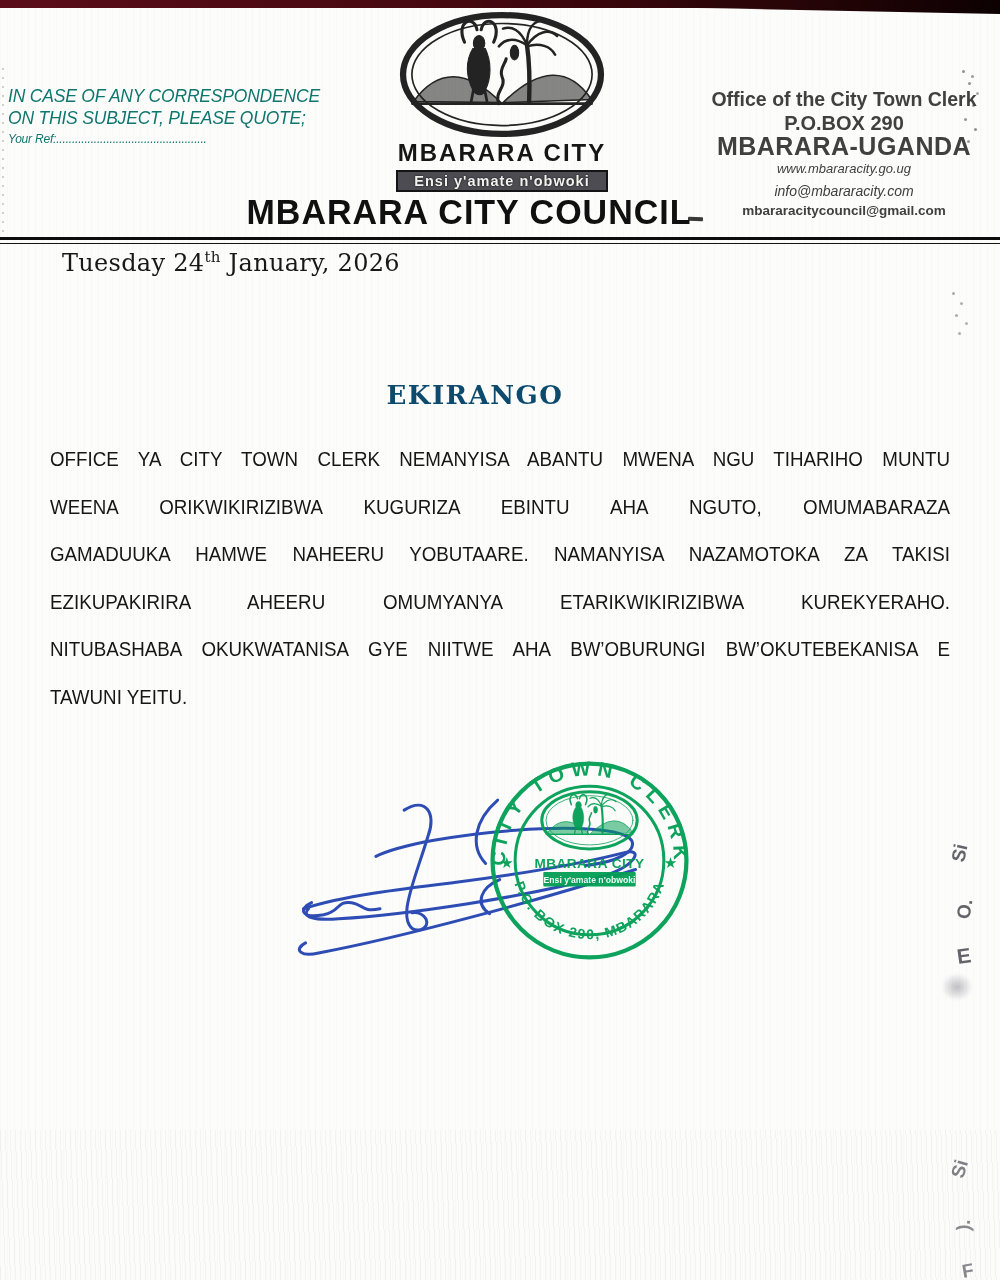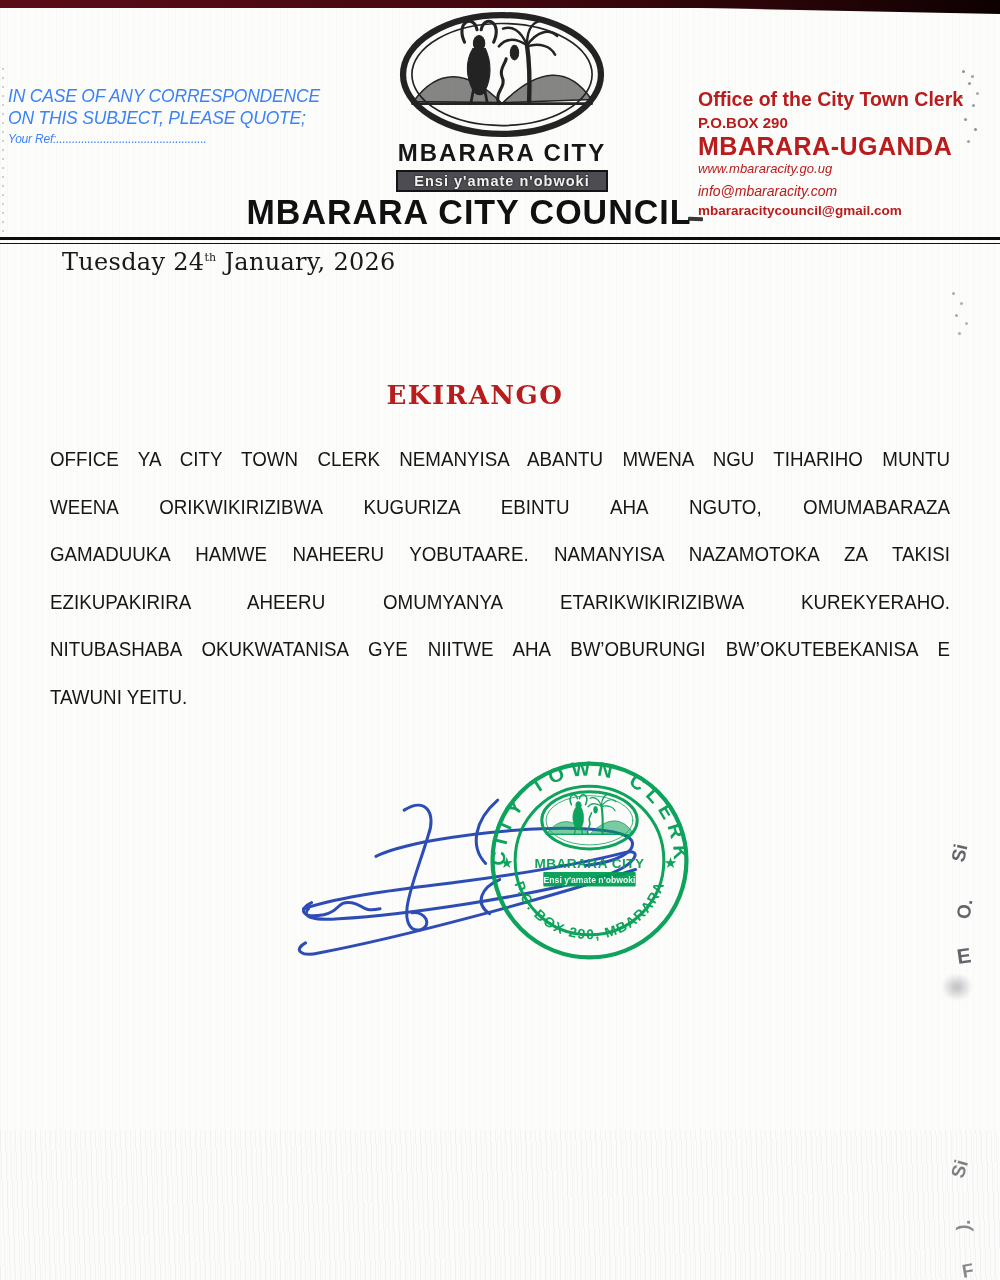--- a/index.html
+++ b/index.html
@@ -29,69 +29,69 @@
     background:linear-gradient(90deg,#5a0d18 0%, #46080f 45%, #270408 80%, #120203 100%);
   }
   .top-strip-right {
     position:absolute; left:640px; top:0; width:360px; height:14px;
     background:linear-gradient(90deg, rgba(40,5,9,0) 0%, #2b0508 35%, #0d0102 100%);
     clip-path:polygon(0 0, 100% 0, 100% 100%, 12% 55%);
   }
   
   .corr-block {
     position:absolute; left:8px; top:86px; width:340px;
-    font-style:italic; font-size:17.5px; line-height:21.5px; color:#3b82f6;
+    font-style:italic; font-size:17.5px; line-height:21.5px; color:#0f766e;
     letter-spacing:-0.2px;
   }
   .corr-block .ref-line { font-size:12px; }
   
   .logo-wrap { position:absolute; left:396px; top:12px; width:212px; text-align:center; }
   .logo-art { display:block; margin:0 auto; color:#232323; }
   .logo-name {
     margin-top:2px; font-weight:bold; font-size:24px; letter-spacing:2px;
     color:#161616; white-space:nowrap;
   }
   .logo-banner {
     margin-top:3px; height:22px; line-height:18px;
     background:#4c4c52; border:2px solid #141414;
     color:#f1f1ee; font-weight:bold; font-size:14.5px; letter-spacing:1px;
     text-shadow:0 0 2px #000;
     white-space:nowrap;
   }
   
   .office-block {
-    position:absolute; left:698px; top:88px; width:292px; 
-    color:#b91c1c;
+    position:absolute; left:698px; top:88px; width:292px; text-align:center;
+    color:#404040;
   }
   .office-block .o1 { font-weight:bold; font-size:19.5px; line-height:23px; white-space:nowrap; }
-  .office-block .o2 { font-weight:bold; font-size:15px; line-height:24px; }
+  .office-block .o2 { font-weight:bold; font-size:20px; line-height:24px; }
   .office-block .o3 { font-weight:bold; font-size:25px; line-height:23px; letter-spacing:.5px; }
   .office-block .o4 { font-style:italic; font-size:13px; line-height:22px; }
   .office-block .o5 { font-style:italic; font-size:14px; line-height:22px; }
   .office-block .o6 { font-weight:bold; font-size:13.5px; line-height:18px; }
   
   .main-title {
     position:absolute; left:0; top:192px; width:938px; text-align:center;
     font-weight:bold; font-size:34px; letter-spacing:1px; color:#101010;
     transform:scaleY(1.05);
   }
   .rule-thick { position:absolute; left:0; top:237px; width:1000px; height:0; border-top:3.5px solid #0d0d0d; }
   .rule-thin  { position:absolute; left:0; top:243px; width:1000px; height:0; border-top:1.8px solid #141414; }
   
   .date-line {
     position:absolute; left:62px; top:248px;
     font-family:"DejaVu Serif","Liberation Serif",serif;
     font-size:24px; color:#181818; letter-spacing:.3px;
   }
-  .date-line sup { font-size:11px; vertical-align:super; }
+  .date-line sup { font-size:15px; vertical-align:super; }
   
   .doc-heading {
     position:absolute; left:0; top:380px; width:950px; text-align:center;
     font-family:"DejaVu Serif","Liberation Serif",serif;
-    font-weight:bold; font-size:26px; letter-spacing:1.5px; color:#b91c1c;
+    font-weight:bold; font-size:26px; letter-spacing:1.5px; color:#0c4a6e;
   }
   
   .body-text {
     position:absolute; left:50px; top:436px; width:960px;
     transform:scaleX(0.9375); transform-origin:left top;
     font-size:20px; color:#161616; letter-spacing:0;
   }
   .body-text .bline { height:47.5px; line-height:47.5px; white-space:nowrap; }
   .body-text .bline.just {
     white-space:normal; text-align:justify; text-align-last:justify; text-justify:inter-word;

